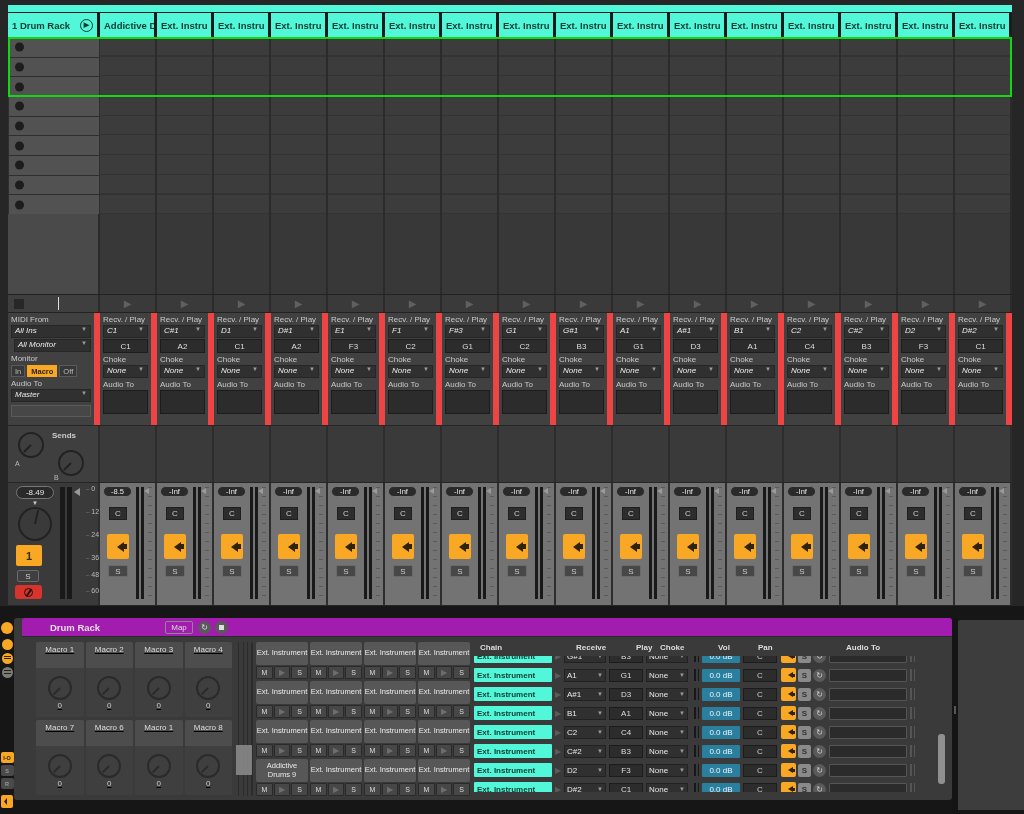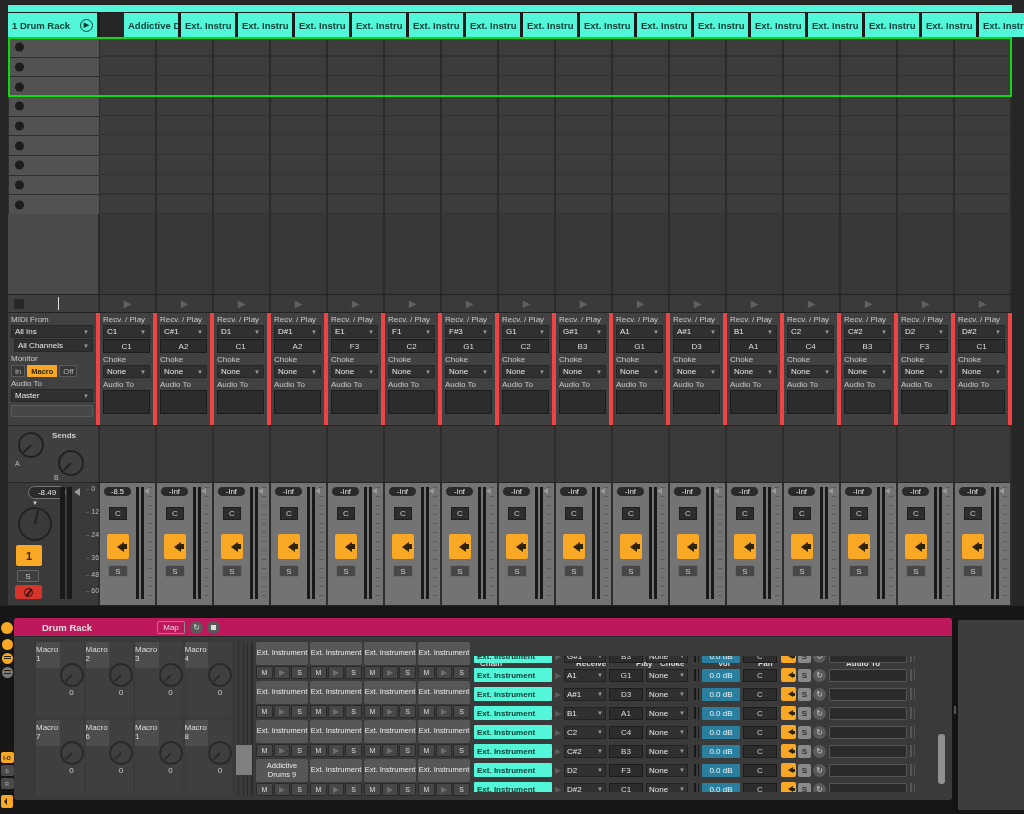--- a/index.html
+++ b/index.html
@@ -10,21 +10,21 @@
   .session { position:absolute; left:0; top:0; width:1024px; height:606px; }
   .tracks { position:absolute; left:8px; top:0; width:1004px; }
   .colstrip { display:flex; }
   .c1 { width:92px; flex:0 0 92px; position:relative; }
   .cells { display:flex; flex:0 0 912px; width:912px; }
   .cell { width:57px; flex:0 0 57px; position:relative; }
 
   .top-strip { height:8px; margin-top:5px; background:#52f6d8; border-bottom:1px solid #1b1b1b; }
 
   
-  .hdr-row { height:24px;gap:24px; }
+  .hdr-row { height:24px; }
   .hdr { background:#52f6d8; border-right:3px solid #1b1b1b; color:#0e3b32; font-size:9.5px; font-weight:bold; display:flex; align-items:center; padding-left:4px; overflow:hidden; white-space:nowrap; }
   .hdr.c1 { justify-content:space-between; padding-right:4px; }
   .playcircle { width:13px; height:13px; border:1.5px solid #0e3b32; border-radius:50%; display:flex; align-items:center; justify-content:center; font-size:7px; color:#0e3b32; flex:0 0 13px; }
 
   
   .grid-row { height:177px; position:relative; }
   .grid-row .c1 { display:flex; flex-direction:column; background:#2e2e2e; }
   .slot { flex:1; margin:1px 1px 0 1px; background:#525252; position:relative; }
   .slot .dot { position:absolute; left:6px; top:50%; transform:translateY(-50%); width:9px; height:9px; border-radius:50%; background:#1d1d1d; }
   .grid-row .cell { background:#3c3c3c; border-right:2px solid #2b2b2b;
@@ -39,23 +39,23 @@
   
   .stop-row { height:18px; border-top:1px solid #222; }
   .stop-row .c1 { background:#3f3f3f; border-right:2px solid #2b2b2b; }
   .stop-row .cell { background:#3a3a3a; border-right:2px solid #2b2b2b; display:flex; align-items:center; justify-content:center; }
   .stopsq { position:absolute; left:6px; top:4px; width:10px; height:10px; background:#272727; }
   .caret { position:absolute; left:50px; top:2px; width:1px; height:13px; background:#ddd; }
   .tri-play { color:#606060; font-size:10px; line-height:1; }
 
   
   .io-row { height:113px; border-top:1px solid #222; }
-  .io-row .c1, .io-row .cell { background:#414141; border-right:4px solid #ef4444; padding:1px 3px; }
+  .io-row .c1, .io-row .cell { background:#414141; border-right:6px solid #ef4444; padding:1px 3px; }
   .iolabel { font-size:8px; color:#c9c9c9; height:11px; line-height:11px; white-space:nowrap; overflow:hidden; }
-  .dd { height:13px; background:#303030; border:1px solid #262626; color:#e8e8e8; font-size:8px; display:flex; align-items:center; padding:0 3px; margin-bottom:1px; white-space:nowrap; overflow:hidden; }
+  .dd { height:13px; background:#303030; border:1px solid #262626; color:#e8e8e8; font-size:8px; display:flex; padding:0 3px; margin-bottom:1px; white-space:nowrap; overflow:hidden;font-style:italic; }
   .dd .arr { margin-left:auto; font-size:6px; color:#9a9a9a; }
   .dd.indent { margin-left:3px; }
   .notebox { height:14px; background:#2c2c2c; border:1px solid #1c1c1c; color:#ddd; font-size:8px; display:flex; align-items:center; justify-content:center; margin-bottom:1px; }
   .monrow { display:flex; gap:2px; height:12px; margin:1px 0 1px 0; }
   .monbtn { border:1px solid #5a5a5a; background:#373737; color:#bbb; font-size:7.5px; display:flex; align-items:center; justify-content:center; padding:0 3px; }
   .monbtn.on { background:#f9a825; border-color:#f9a825; color:#2e2405; font-weight:bold; }
   .tallbox { height:24px; background:#2c2c2c; border:1px solid #1c1c1c; }
   .smallbox { height:12px; background:#474747; border:1px solid #5a5a5a; margin-top:3px; }
 
   
@@ -68,21 +68,21 @@
   .knob.up::after { transform:rotate(193deg); }
   .ksendA { position:absolute; left:10px; top:6px; width:26px; height:26px; }
   .ksendB { position:absolute; left:50px; top:24px; width:26px; height:26px; }
   .klabel { position:absolute; font-size:7px; color:#bbb; }
 
   
   .mix-row { height:122px; margin-top:1px; }
   .mix-row .c1 { background:#3a3a3a; border-right:2px solid #2d2d2d; }
   .mix-row .cell { background:#737373; border-right:2px solid #2d2d2d; }
   .pill { position:absolute; border:1px solid #777; border-radius:8px; background:#2a2a2a; color:#e8e8e8; display:flex; align-items:center; justify-content:center; }
-  .pill.main { left:20px; top:3px; width:38px; height:13px; font-size:8px; }
+  .pill.main { left:8px; top:3px; width:38px; height:13px; font-size:8px; }
   .pill.child { left:3px; top:3px; width:29px; height:11px; font-size:7.5px; }
   .volknob { position:absolute; left:10px; top:24px; width:34px; height:34px; }
   .volknob-mark { position:absolute; left:24px; top:17px; color:#ccc; font-size:6px; }
   .actbtn { position:absolute; left:8px; top:62px; width:26px; height:21px; background:#f9a825; border-radius:2px; color:#3a2c06; font-weight:bold; font-size:11px; display:flex; align-items:center; justify-content:center; }
   .solobtn { position:absolute; left:9px; top:87px; width:22px; height:12px; background:#3f3f3f; border:1px solid #6a6a6a; border-radius:2px; color:#ccc; font-size:8px; display:flex; align-items:center; justify-content:center; }
   .recbtn { position:absolute; left:7px; top:102px; width:27px; height:14px; background:#d9342b; border-radius:3px; display:flex; align-items:center; justify-content:center; }
   .recglyph { width:9px; height:9px; border:1.5px solid #23100e; border-radius:50%; position:relative; }
   .recglyph::after { content:""; position:absolute; left:3px; top:-1px; width:1.5px; height:9px; background:#23100e; transform:rotate(35deg); }
   .meter-main { position:absolute; left:52px; top:4px; width:12px; height:112px; display:flex; gap:2px; }
   .meter-main i, .meter-child i { flex:1; background:#191919; }
@@ -107,51 +107,51 @@
   .rico.lines::after { content:""; position:absolute; left:2px; top:3px; width:7px; height:5px; background:repeating-linear-gradient(to bottom, #2e2405 0 1px, transparent 1px 2.5px); }
   .rico.pwr { width:12px; height:12px; }
   .rspacer { flex:1; }
   .rpill { width:13px; height:11px; border-radius:2px; font-size:5.5px; display:flex; align-items:center; justify-content:center; margin-bottom:2px; font-weight:bold; }
   .rpill.orange { background:#f9a825; color:#2e2405; }
   .rpill.gray { background:#4a4a4a; color:#999; }
   .rsq { width:12px; height:13px; background:#f9a825; border-radius:2px; margin-bottom:6px; position:relative; }
   .rsq::after { content:""; position:absolute; left:3px; top:3px; width:6px; height:7px; background:#2e2405; clip-path:polygon(0 50%,50% 0,50% 100%); }
 
   .device-panel { width:938px; flex:0 0 938px; height:182px; background:#3a3a3a; border-radius:3px; display:flex; flex-direction:column; }
-  .titlebar { height:20px; background:#be185d; border-bottom:1px solid #2a2a2a; border-radius:3px 3px 0 0; position:relative; display:flex; align-items:center; }
+  .titlebar { height:20px; background:#a21caf; border-bottom:1px solid #2a2a2a; border-radius:3px 3px 0 0; position:relative; display:flex; align-items:center;margin-left:8px; }
   .dtitle { margin-left:28px; font-size:9.5px; font-weight:bold; color:#e0e0e0; }
   .mapbtn { position:absolute; left:143px; top:3px; width:28px; height:13px; border:1px solid #8a8a8a; border-radius:2px; color:#ddd; font-size:8px; display:flex; align-items:center; justify-content:center; }
   .cicon { position:absolute; top:3px; width:13px; height:13px; border-radius:50%; background:#5a5a5a; color:#ddd; font-size:8px; display:flex; align-items:center; justify-content:center; }
   .cicon.swap { left:176px; }
   .cicon.save { left:193px; }
   .cicon.save::after { content:""; width:5px; height:5px; background:#ddd; }
 
   .device-body { flex:1; display:flex; padding:5px 2px 4px 22px; }
   .macros { width:196px; flex:0 0 196px; display:grid; grid-template-columns:repeat(4,1fr); grid-auto-rows:75px; gap:3px 2px; }
-  .macro { background:#3f3f3f; border-radius:2px; overflow:hidden; display:flex; flex-direction:row; }
+  .macro { background:#3f3f3f; border-radius:2px; overflow:hidden; display:flex; flex-direction:column;text-decoration:underline; }
   .macro .mhead { height:26px; background:#4d4d4d; color:#ddd; font-size:8px; display:flex; justify-content:center; padding-top:3px; }
   .macro .mbody { flex:1; display:flex; flex-direction:column; align-items:center; justify-content:center; }
   .macro .knob { width:24px; height:24px; border-color:#2a2a2a; }
   .macro .knob::after { background:#2a2a2a; }
   .mval { font-size:8px; color:#ccc; margin-top:1px; }
 
   .pad-overview { width:18px; flex:0 0 18px; margin-left:3px; background:#2c2c2c; border-radius:2px; position:relative;
     background-image:repeating-linear-gradient(to right, #3a3a3a 0 3px, #2c2c2c 3px 4.5px), repeating-linear-gradient(to bottom, transparent 0 3px, #2c2c2c 3px 4.5px); }
   .pov-view { position:absolute; left:1px; top:103px; width:16px; height:30px; background:#8d8d8d; opacity:.85; }
 
   .pads { width:214px; flex:0 0 214px; margin-left:3px; display:grid; grid-template-columns:repeat(4,1fr); grid-auto-rows:37px; gap:2px; }
   .pad { display:flex; flex-direction:column; }
   .pad .pname { height:23px; background:#575757; border-radius:2px; color:#eaeaea; font-size:7.5px; line-height:1.15; display:flex; align-items:center; justify-content:center; text-align:center; overflow:hidden; }
   .pad .pbtns { flex:1; display:flex; gap:1px; margin-top:1px; }
   .pad .pbtns span { flex:1; background:#474747; border:1px solid #2a2a2a; border-radius:1px; color:#ddd; font-size:7px; display:flex; align-items:center; justify-content:center; }
   .pad .pbtns .pplay { color:#6e6e6e; font-size:8px; }
 
   .chainlist { flex:1; margin-left:4px; margin-right:4px; position:relative; overflow:hidden; }
   .chead { position:relative; height:14px; font-size:8px; font-weight:bold; color:#ddd; }
-  .chead span { position:absolute; top:1px;margin-top:16px; }
+  .chead span { position:absolute; top:1px; }
   .ch-chain{left:6px} .ch-recv{left:102px} .ch-play{left:162px} .ch-choke{left:186px} .ch-vol{left:244px} .ch-pan{left:284px} .ch-audio{left:372px}
   .crows { position:absolute; left:0; top:14px; right:0; bottom:4px; overflow:hidden; }
   .crow { height:14px; margin-bottom:5px; display:flex; align-items:center; }
   .crow:first-of-type { margin-top:-7px; }
   .cname { width:78px; flex:0 0 78px; background:#52f6d8; color:#0e3b32; font-size:8px; font-weight:bold; height:14px; display:flex; align-items:center; padding-left:3px; border-radius:1px; }
   .cplay { width:12px; flex:0 0 12px; text-align:center; color:#5c5c5c; font-size:8px; }
   .cdd { width:42px; flex:0 0 42px; height:13px; background:#303030; border:1px solid #222; color:#e8e8e8; font-size:8px; display:flex; align-items:center; padding:0 2px; margin-right:3px; }
   .cdd .arr { margin-left:auto; font-size:6px; color:#9a9a9a; }
   .cnote { width:34px; flex:0 0 34px; height:13px; background:#2c2c2c; border:1px solid #1c1c1c; color:#ddd; font-size:8px; display:flex; align-items:center; justify-content:center; margin-right:3px; }
   .cmeter { width:5px; flex:0 0 5px; height:12px; margin:0 3px; background:repeating-linear-gradient(to right, #181818 0 1.5px, transparent 1.5px 3.5px); }
@@ -386,21 +386,21 @@
       </div>
 
       <div class="colstrip io-row">
         <div class="c1">
           <div class="iolabel">MIDI From</div>
           <div class="dd">
               <span>All Ins</span>
               <span class="arr">▼</span>
             </div>
           <div class="dd indent">
-              <span>All Channels</span>
+              <span>All Monitor</span>
               <span class="arr">▼</span>
             </div>
           <div class="iolabel">Monitor</div>
           <div class="monrow">
             <span class="monbtn">In</span>
             <span class="monbtn on">Macro</span>
             <span class="monbtn">Off</span>
           </div>
           <div class="iolabel">Audio To</div>
           <div class="dd">

